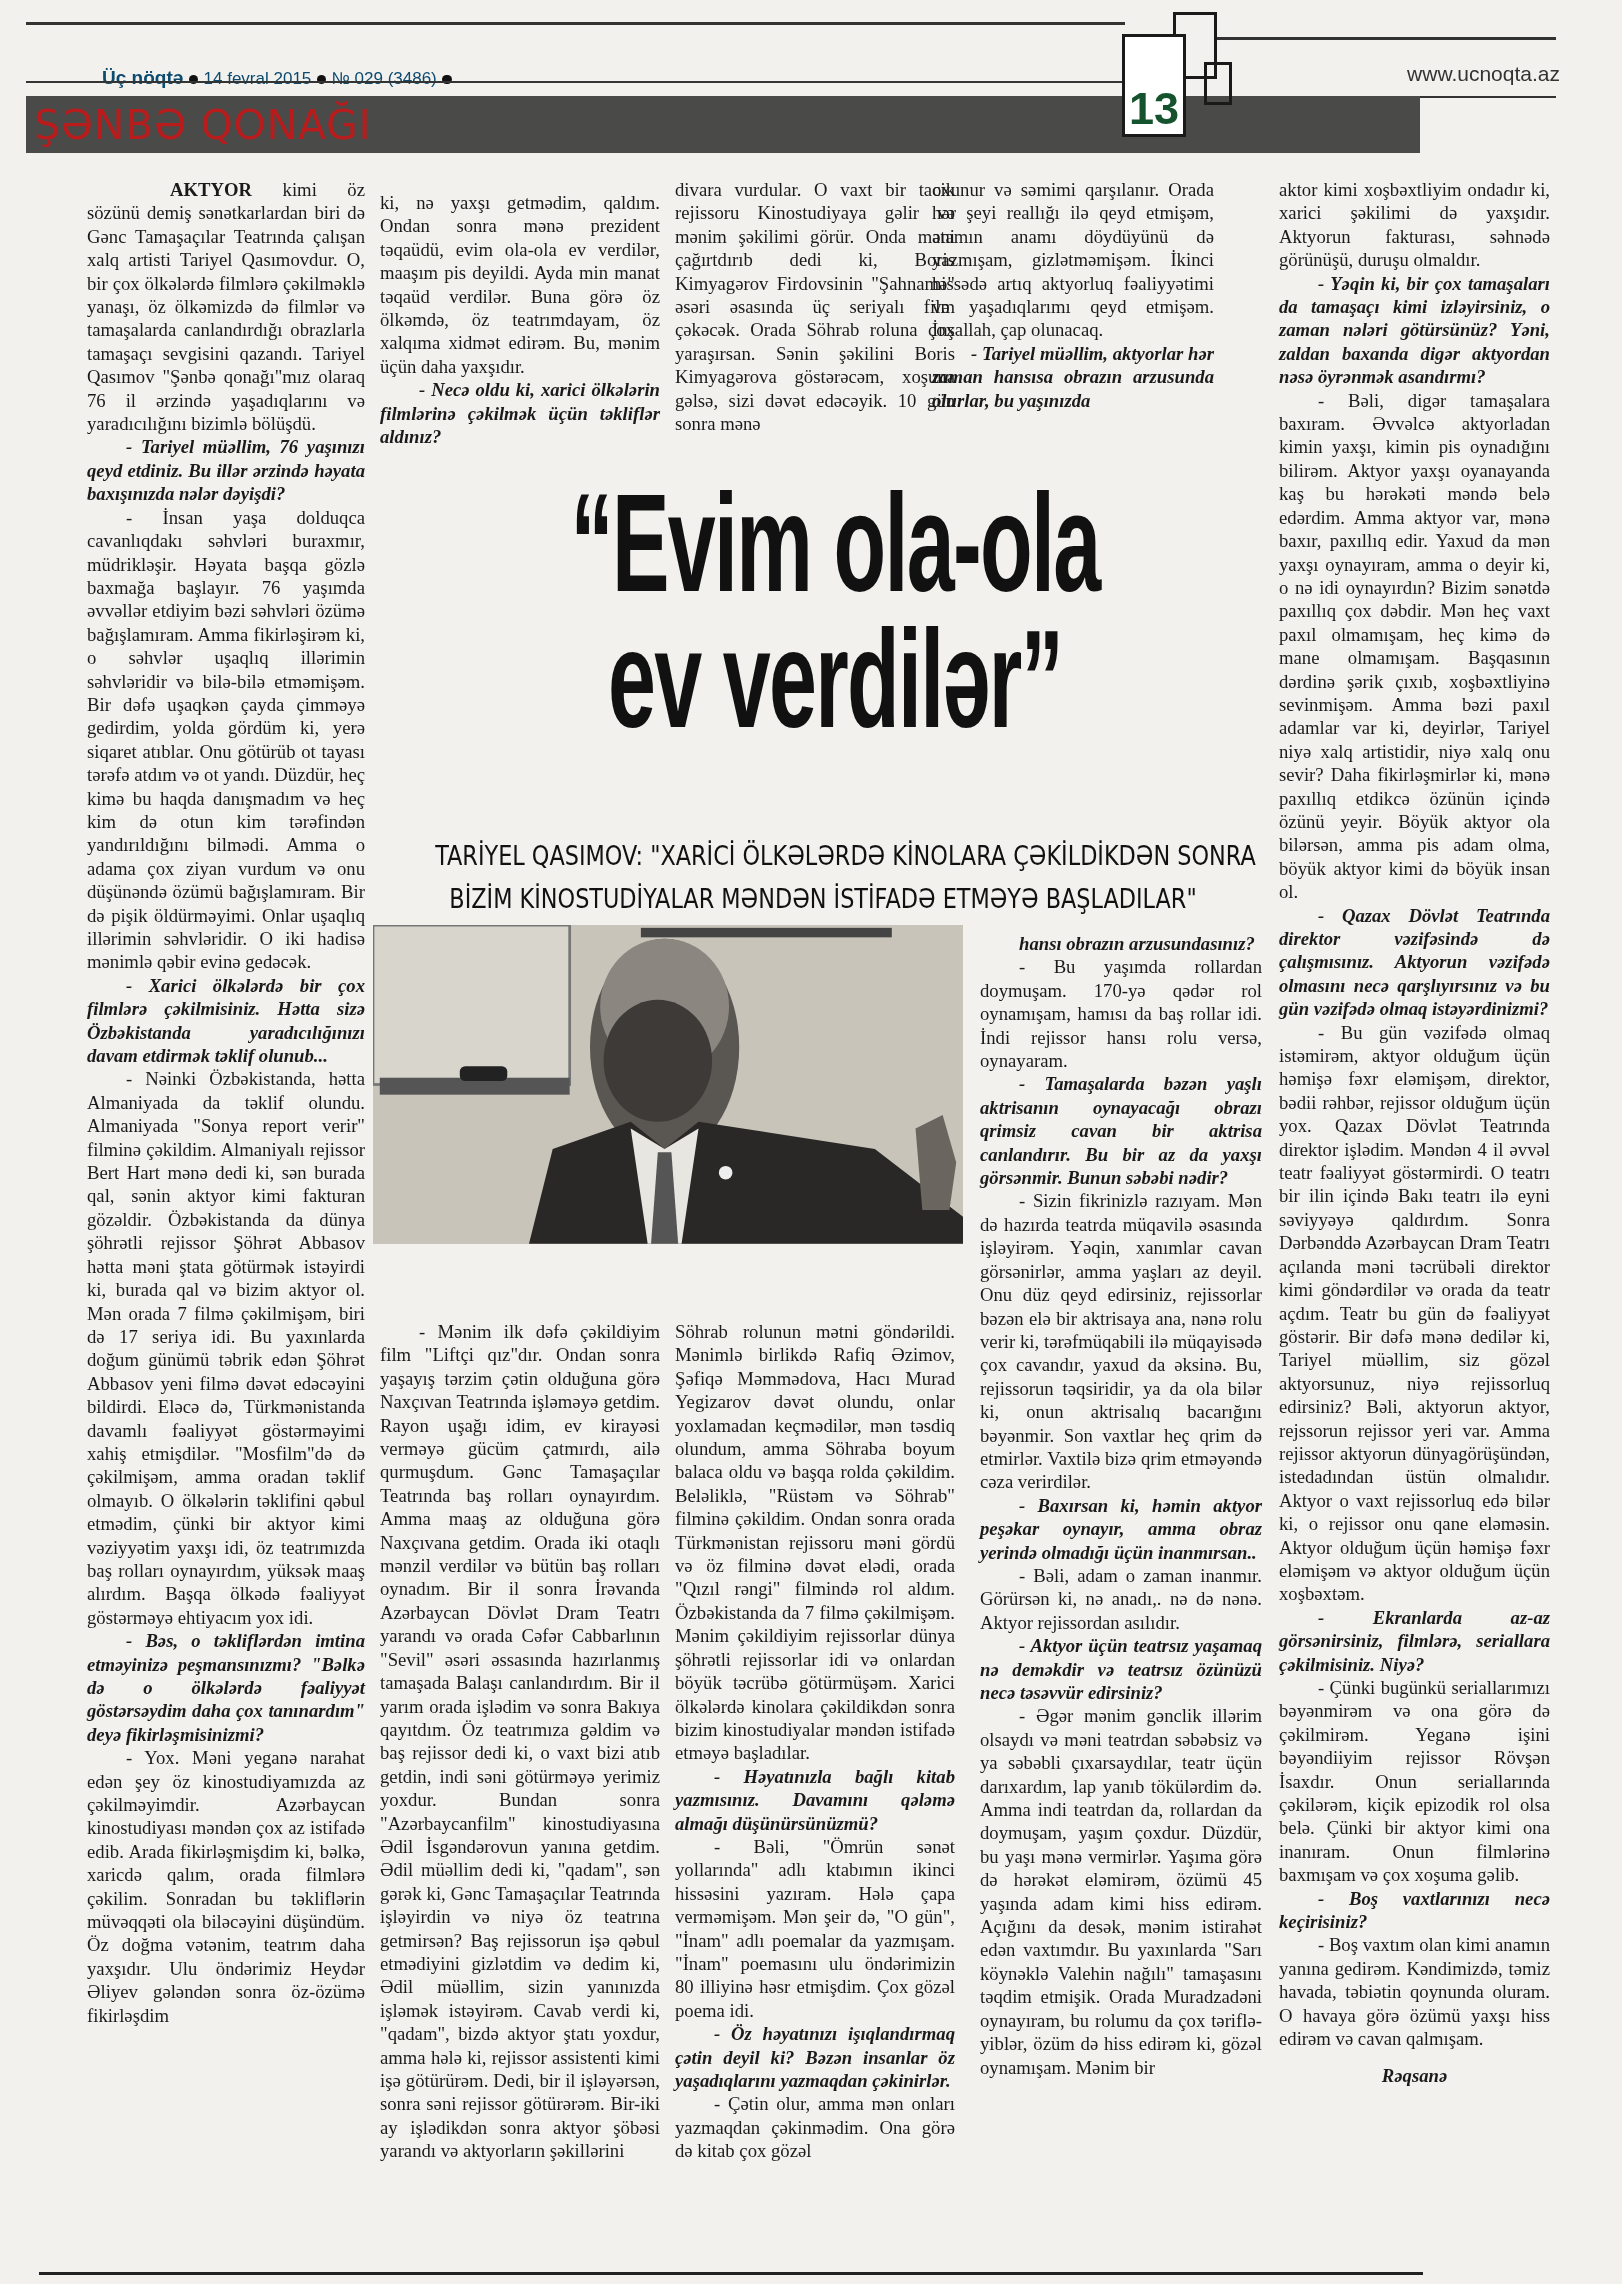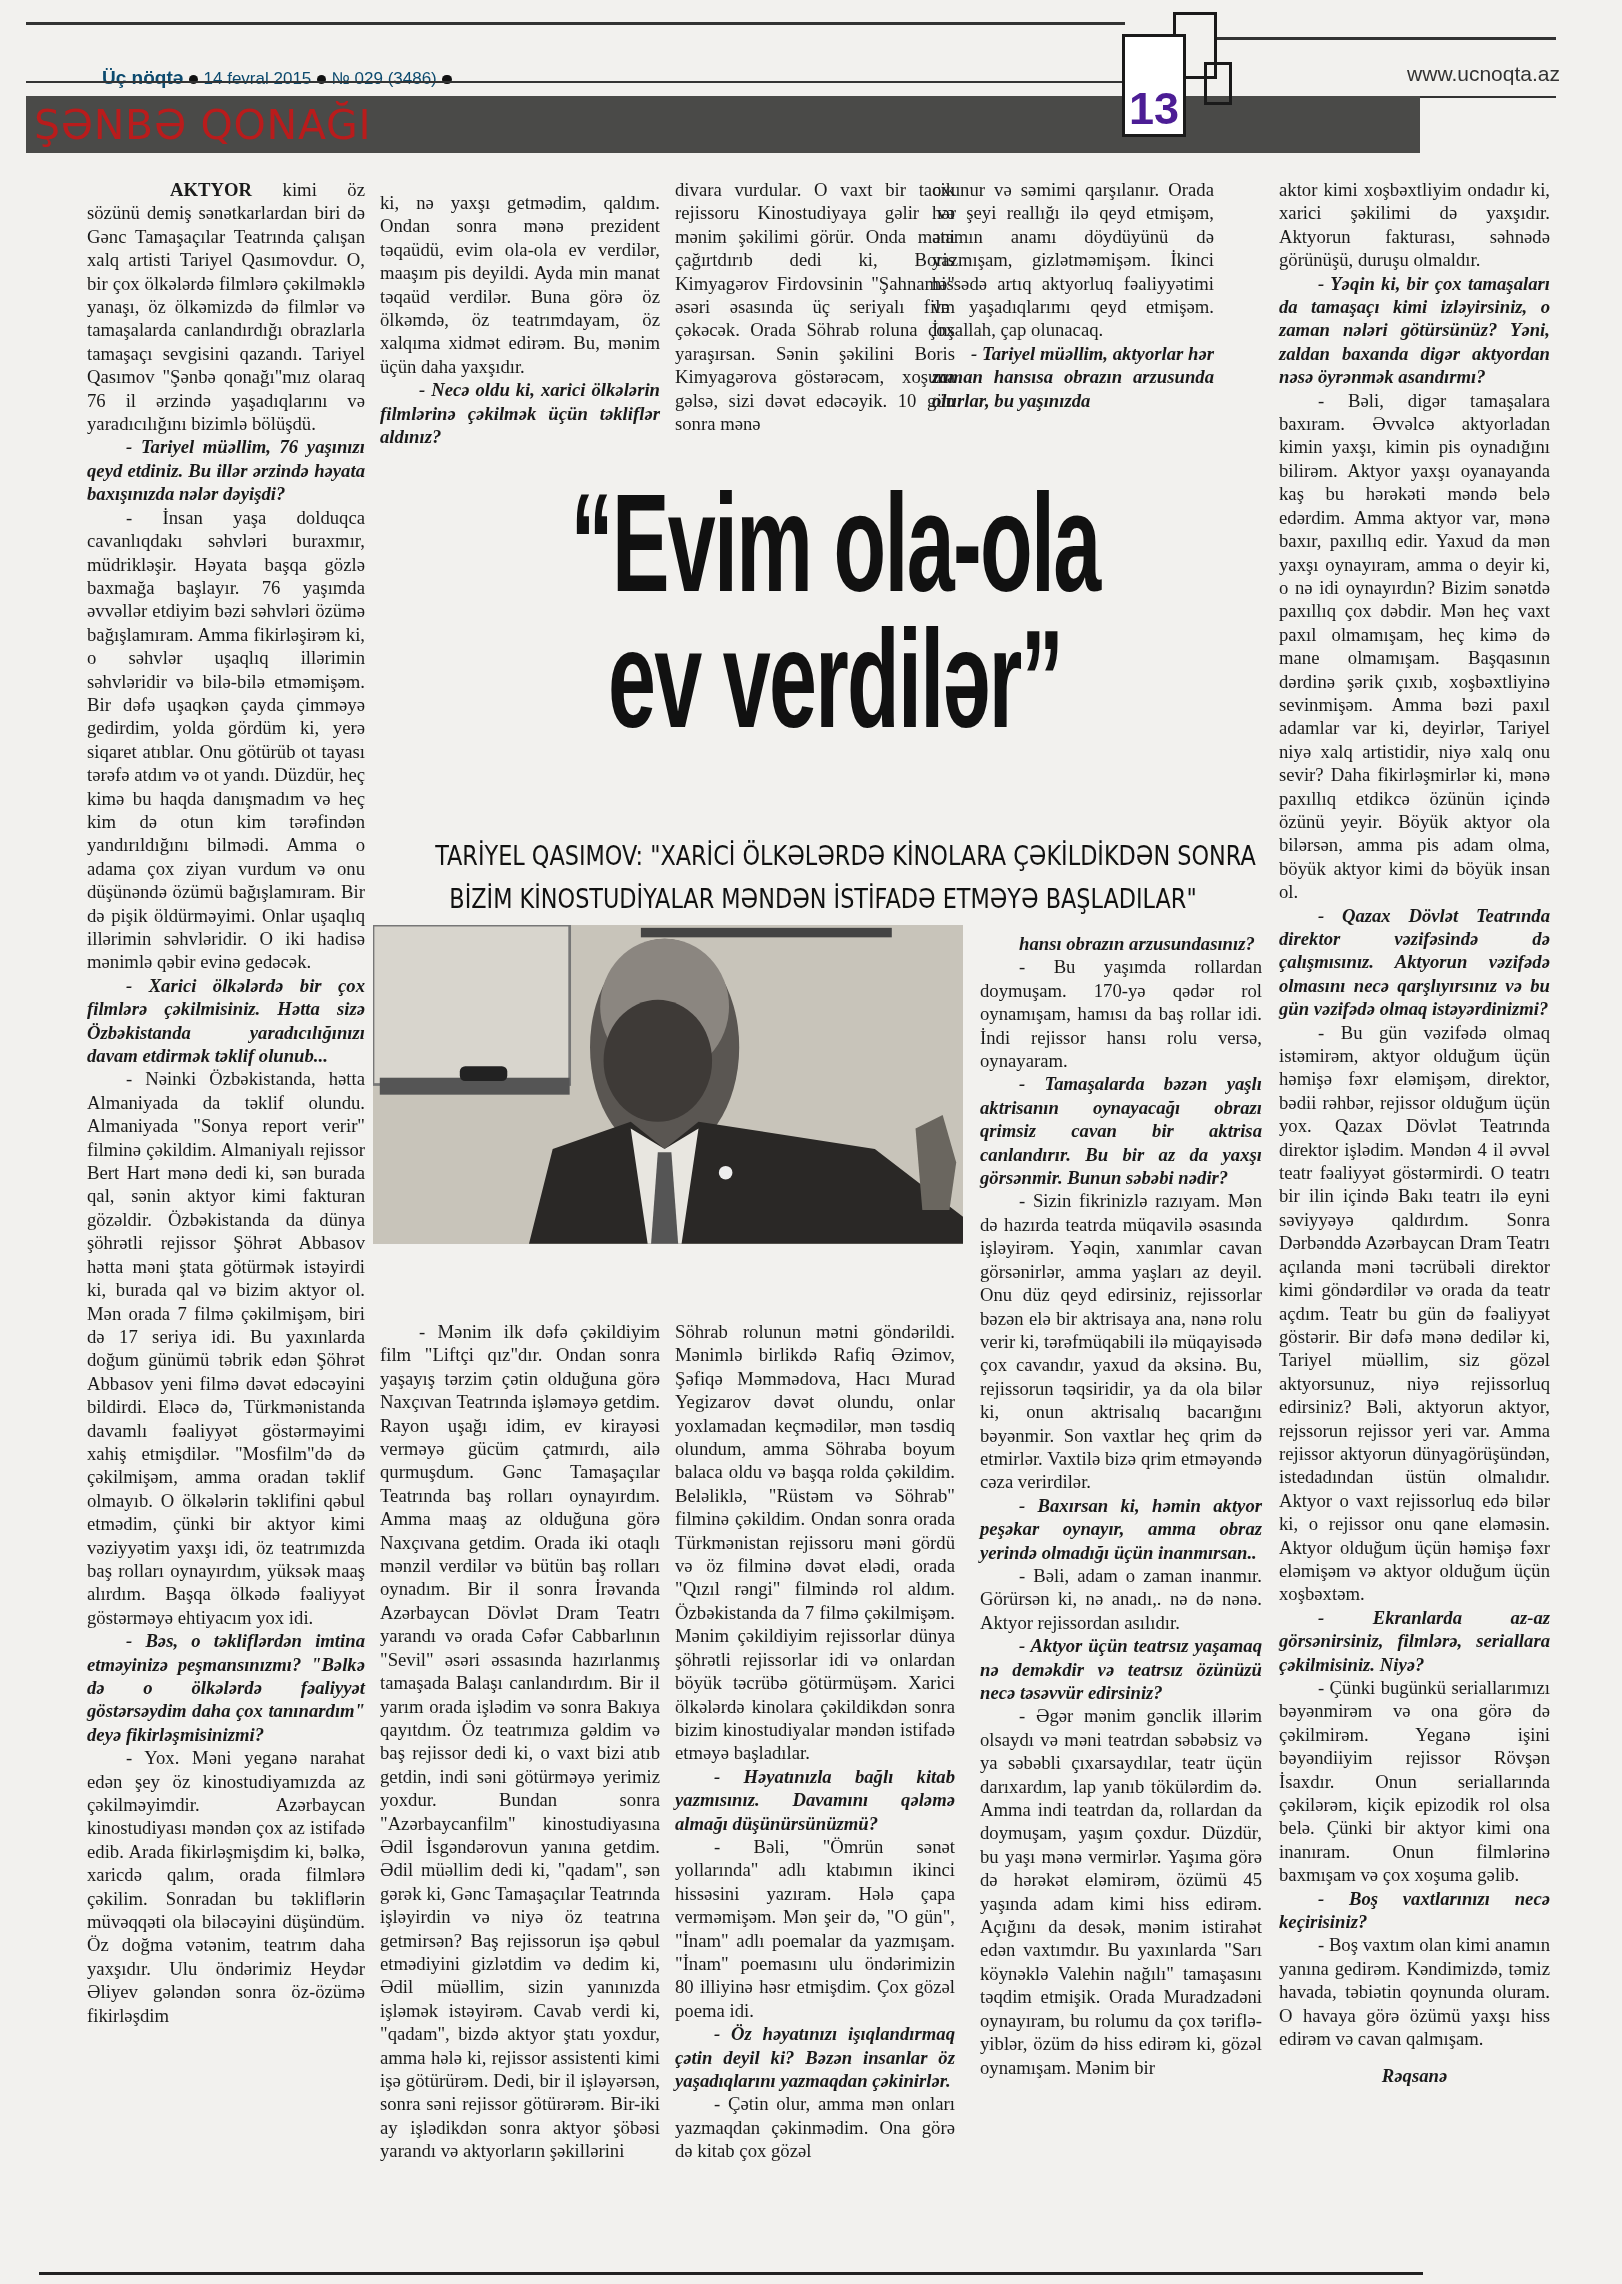--- a/index.html
+++ b/index.html
@@ -9,21 +9,21 @@
     font-family:"Liberation Serif", serif;
   }
   .rule { position:absolute; height:2.7px; background:#333; }
   #masthead-info { position:absolute; left:102px; top:30px; font-family:"Liberation Sans", sans-serif; font-size:17px; color:#0c4a6e;margin-top:37px; }
   #masthead-info .pub { font-weight:bold; font-size:19px; }
   #masthead-info .dot { display:inline-block; width:9.5px; height:9.5px; background:#111; border-radius:50%; margin:0 5.4px; vertical-align:middle; }
   #site-url { position:absolute; right:62px; top:62px; font-family:"Liberation Sans", sans-serif; font-size:21px; color:#333; }
   #section-bar { position:absolute; left:26px; top:96px; width:1394px; height:57px; background:#4a4a48; }
   #section-title { position:absolute; left:34px; top:102px; font-family:"DejaVu Sans", sans-serif; font-size:41px; color:#b91c1c; letter-spacing:0.7px; line-height:47px; }
   .sq { position:absolute; border:3.4px solid #1a1a1a; }
-  #page-number { position:absolute; left:1122px; top:34px; width:64px; height:103px; background:#fff; border:3.4px solid #1a1a1a; font-family:"Liberation Sans", sans-serif; font-weight:bold; font-size:45px; color:#4c1d95; text-align:center; box-sizing:border-box; padding-top:49px; line-height:45px; }
+  #page-number { position:absolute; left:1122px; top:34px; width:64px; height:103px; background:#fff; border:3.4px solid #1a1a1a; font-family:"Liberation Sans", sans-serif; font-weight:bold; font-size:45px; color:#14532d; text-align:center; box-sizing:border-box; padding-top:49px; line-height:45px; }
 
   .col { position:absolute; font-size:18.7px; line-height:23.4px; text-align:justify; hyphens:manual; }
   .col p { margin:0; text-indent:39px; }
   .col p.q { font-weight:bold; font-style:italic; }
   .col p.sig { text-align:center; font-weight:bold; font-style:italic; text-indent:0; margin-top:13.6px; }
   .col .lead { font-weight:bold;margin-left:44px; }
   .narrow { font-family:"Liberation Serif", serif; transform-origin:0 0; }
 
   #headline { position:absolute; left:394px; top:475px; width:882px; font-family:"Liberation Sans", sans-serif; font-weight:bold; color:#111; text-align:center; line-height:136px; font-size:139px; transform:scaleX(0.62); transform-origin:50% 0; letter-spacing:-2.7px; white-space:nowrap; }
   #headline div { width:100%; }

